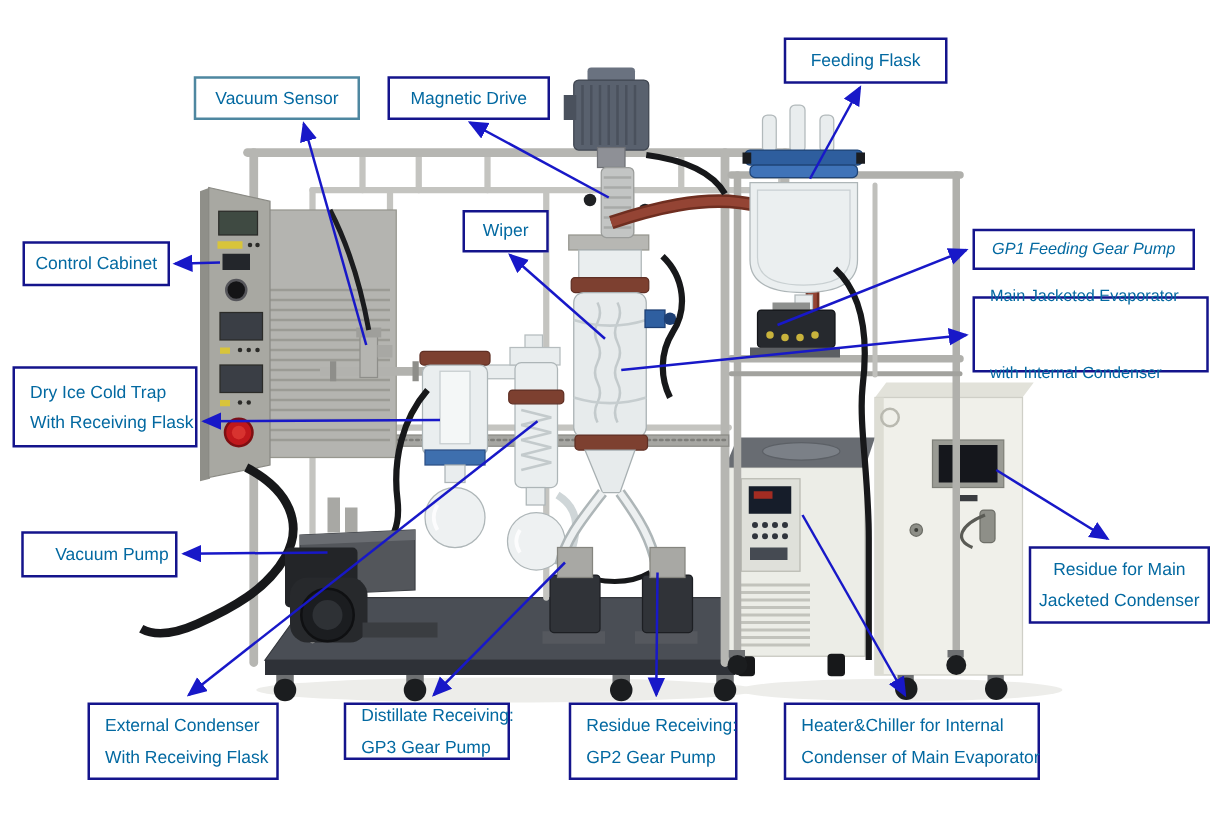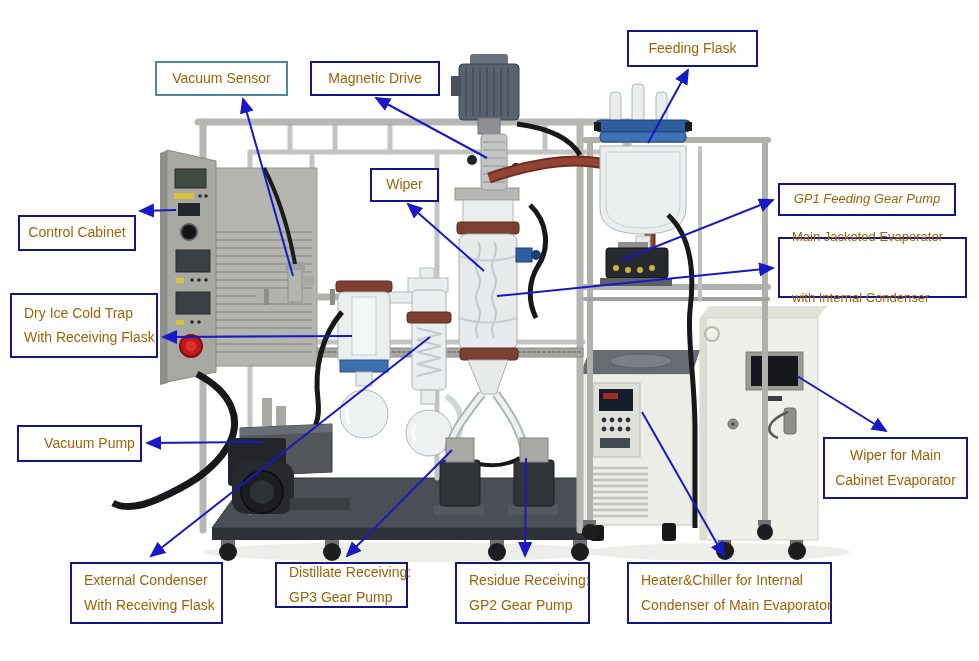--- a/index.html
+++ b/index.html
@@ -3,21 +3,21 @@
 <meta charset="utf-8">
 <style>
   html,body{margin:0;padding:0;background:#ffffff;}
   #stage{
     position:relative;width:979px;height:661px;background:#ffffff;overflow:hidden;
     font-family:"Liberation Sans", sans-serif;
   }
   #art{position:absolute;left:0;top:0;}
   .label{
     position:absolute;background:#ffffff;border:2px solid #14148c;
-    color:#a16207;font-size:14px;line-height:1.1;box-sizing:border-box;
+    color:#0369a1;font-size:14px;line-height:1.1;box-sizing:border-box;
     display:flex;flex-direction:column;justify-content:center;align-items:center;
     text-align:center;
   }
   .label.teal{border-color:#4e87a0;}
   .label.left{align-items:flex-start;text-align:left;padding-left:12px;padding-right:20px;}
   .label .l2{margin-top:9px;}
   .label span{white-space:nowrap;}
 </style>
 </head>
 <body>
@@ -348,21 +348,21 @@
   </div>
 
   <div class="label" style="left:310px;top:61px;width:130px;height:35px;">
     <span>Magnetic Drive</span>
   </div>
 
   <div class="label" style="left:370px;top:168px;width:69px;height:34px;">
     <span>Wiper</span>
   </div>
 
-  <div class="label" style="left:18px;top:193px;width:118px;height:36px;margin-top:22px;">
+  <div class="label" style="left:18px;top:193px;width:118px;height:36px;">
     <span>Control Cabinet</span>
   </div>
 
   <div class="label" style="left:778px;top:183px;width:178px;height:33px;">
     <span style="font-size:13px;font-style:italic;">GP1 Feeding Gear Pump</span>
   </div>
 
   <div class="label left" style="left:778px;top:237px;width:189px;height:61px;">
     <span style="font-size:13px;">Main Jacketed Evaporator</span>
     <span class="l2" style="font-size:13px;margin-top:46px;">with Internal Condenser</span>
@@ -391,17 +391,17 @@
     <span>Residue Receiving:</span>
     <span class="l2">GP2 Gear Pump</span>
   </div>
 
   <div class="label left" style="left:627px;top:562px;width:205px;height:62px;">
     <span>Heater&amp;Chiller for Internal</span>
     <span class="l2">Condenser of Main Evaporator</span>
   </div>
 
   <div class="label" style="left:823px;top:437px;width:145px;height:62px;">
-    <span>Wiper for Main</span>
-    <span class="l2">Cabinet Evaporator</span>
+    <span>Residue for Main</span>
+    <span class="l2">Jacketed Condenser</span>
   </div>
 
 </div>
 
 </body></html>

